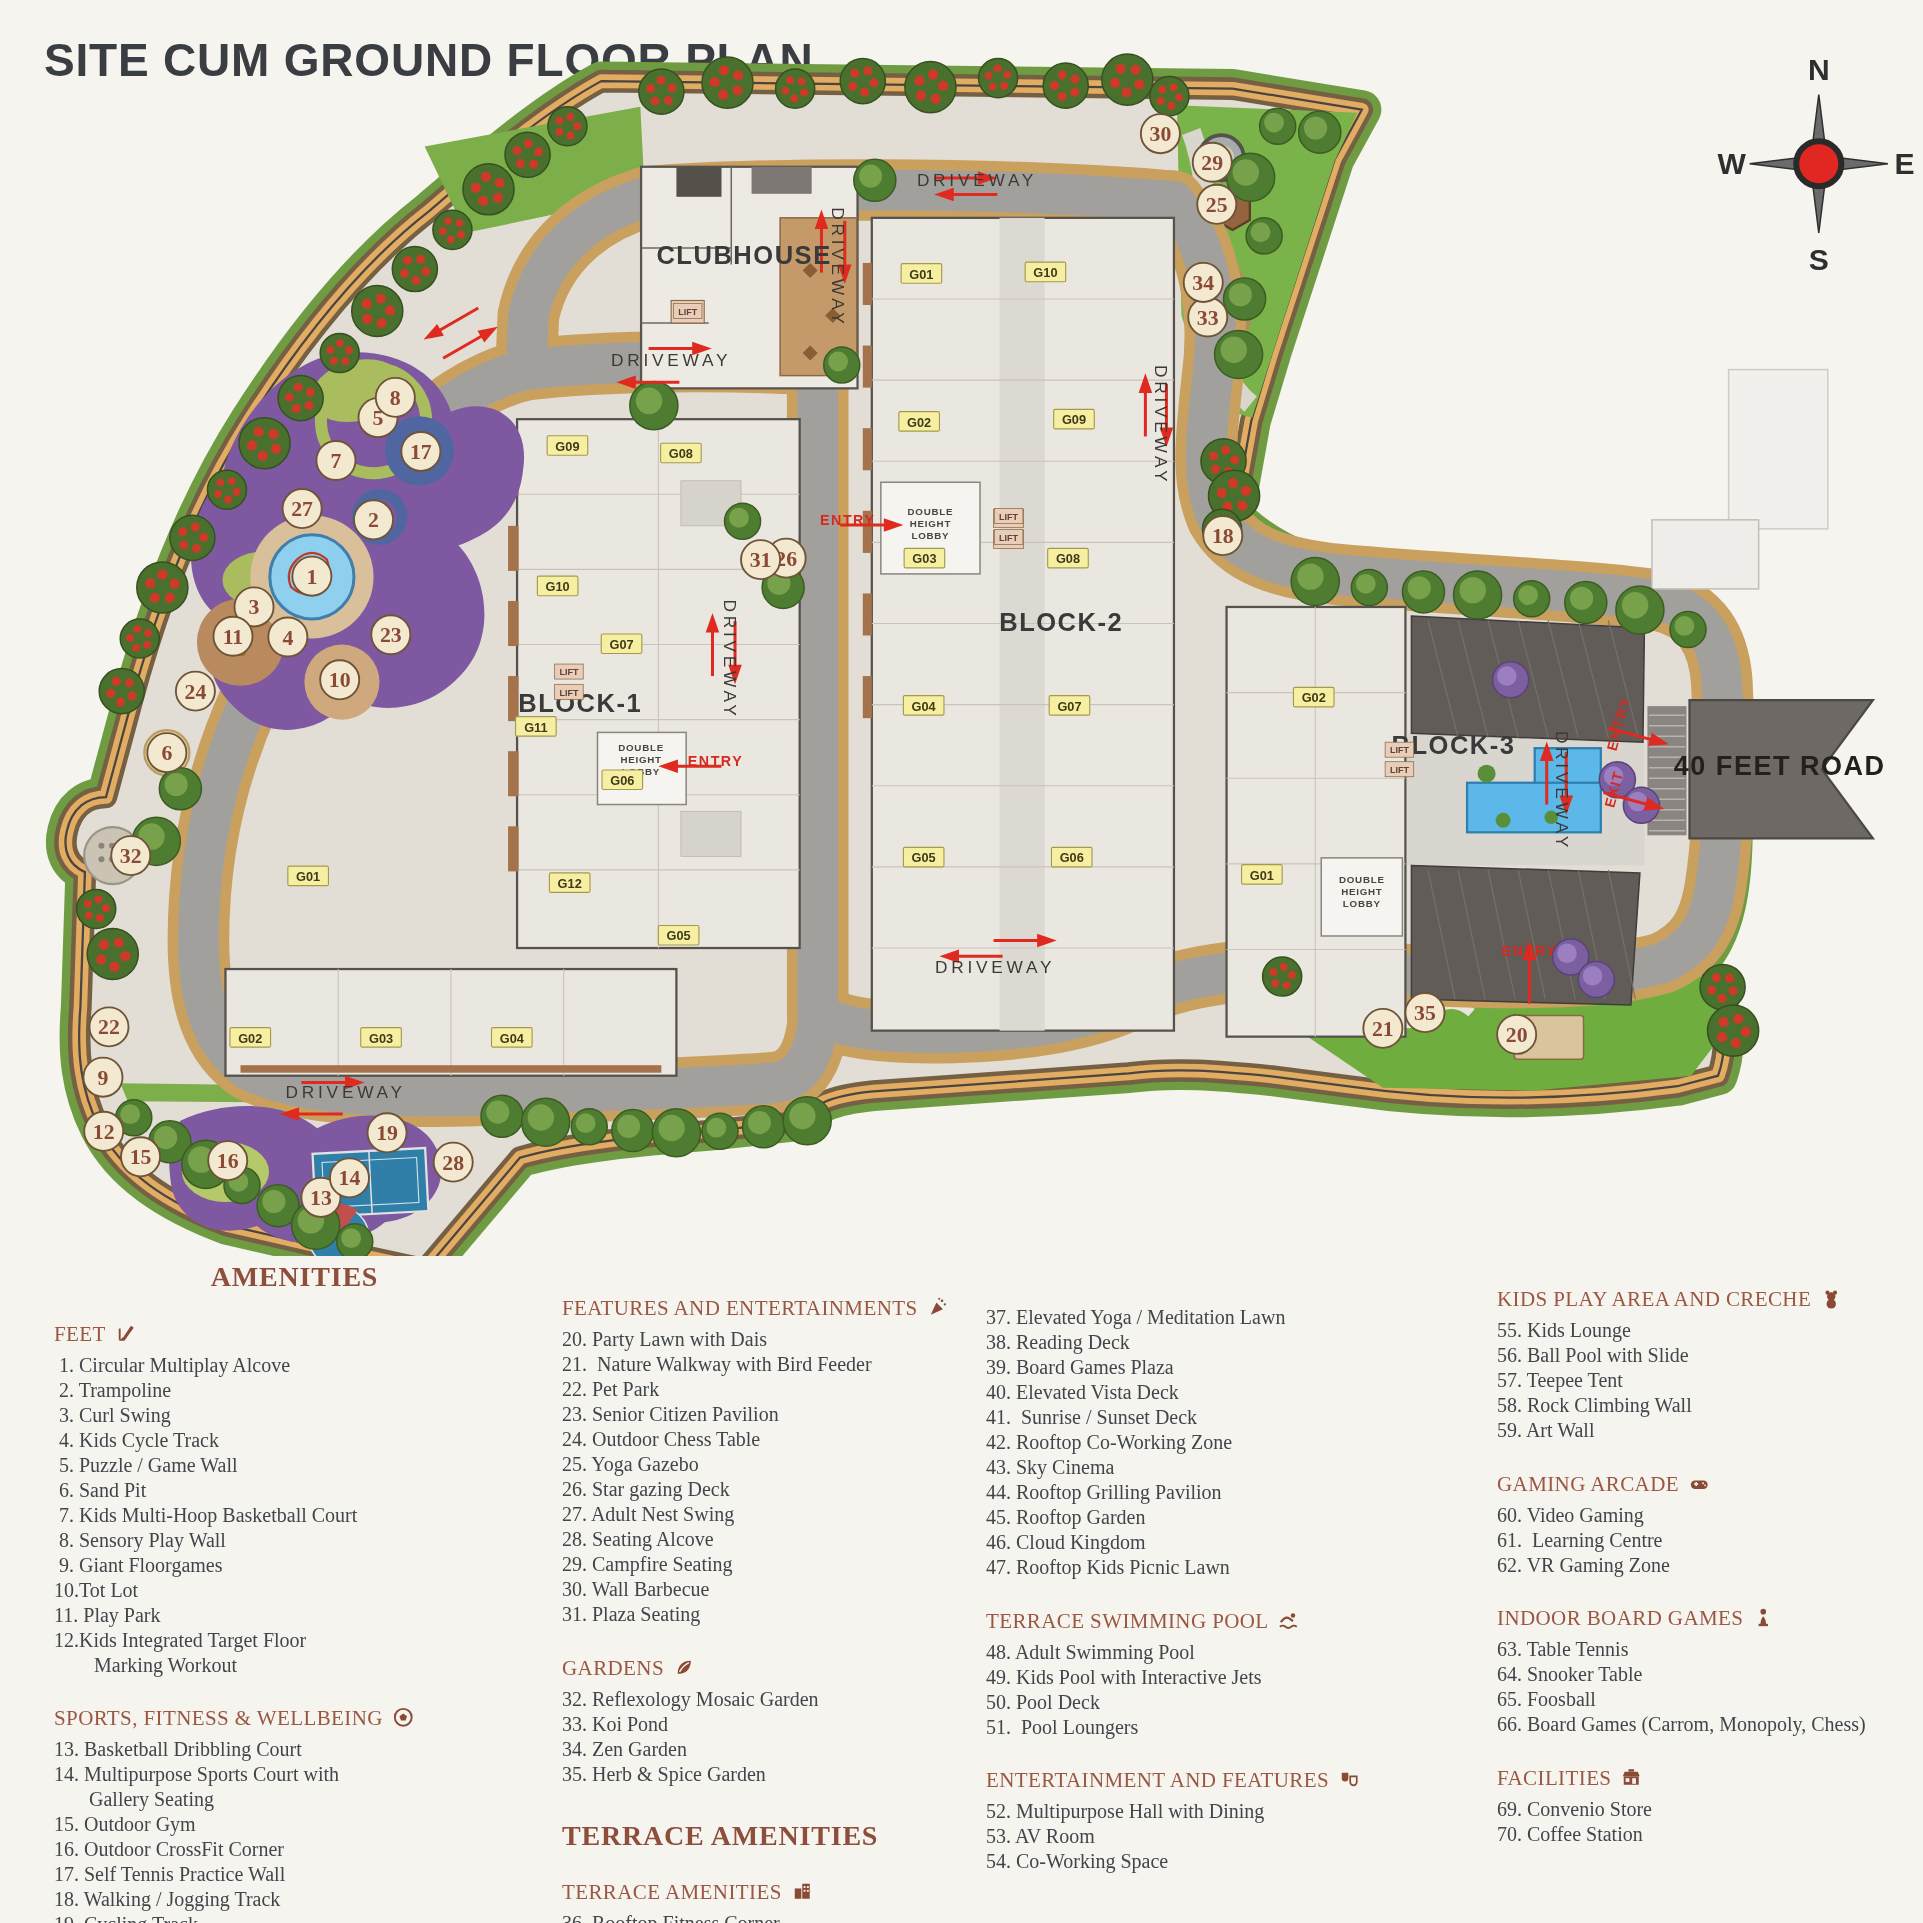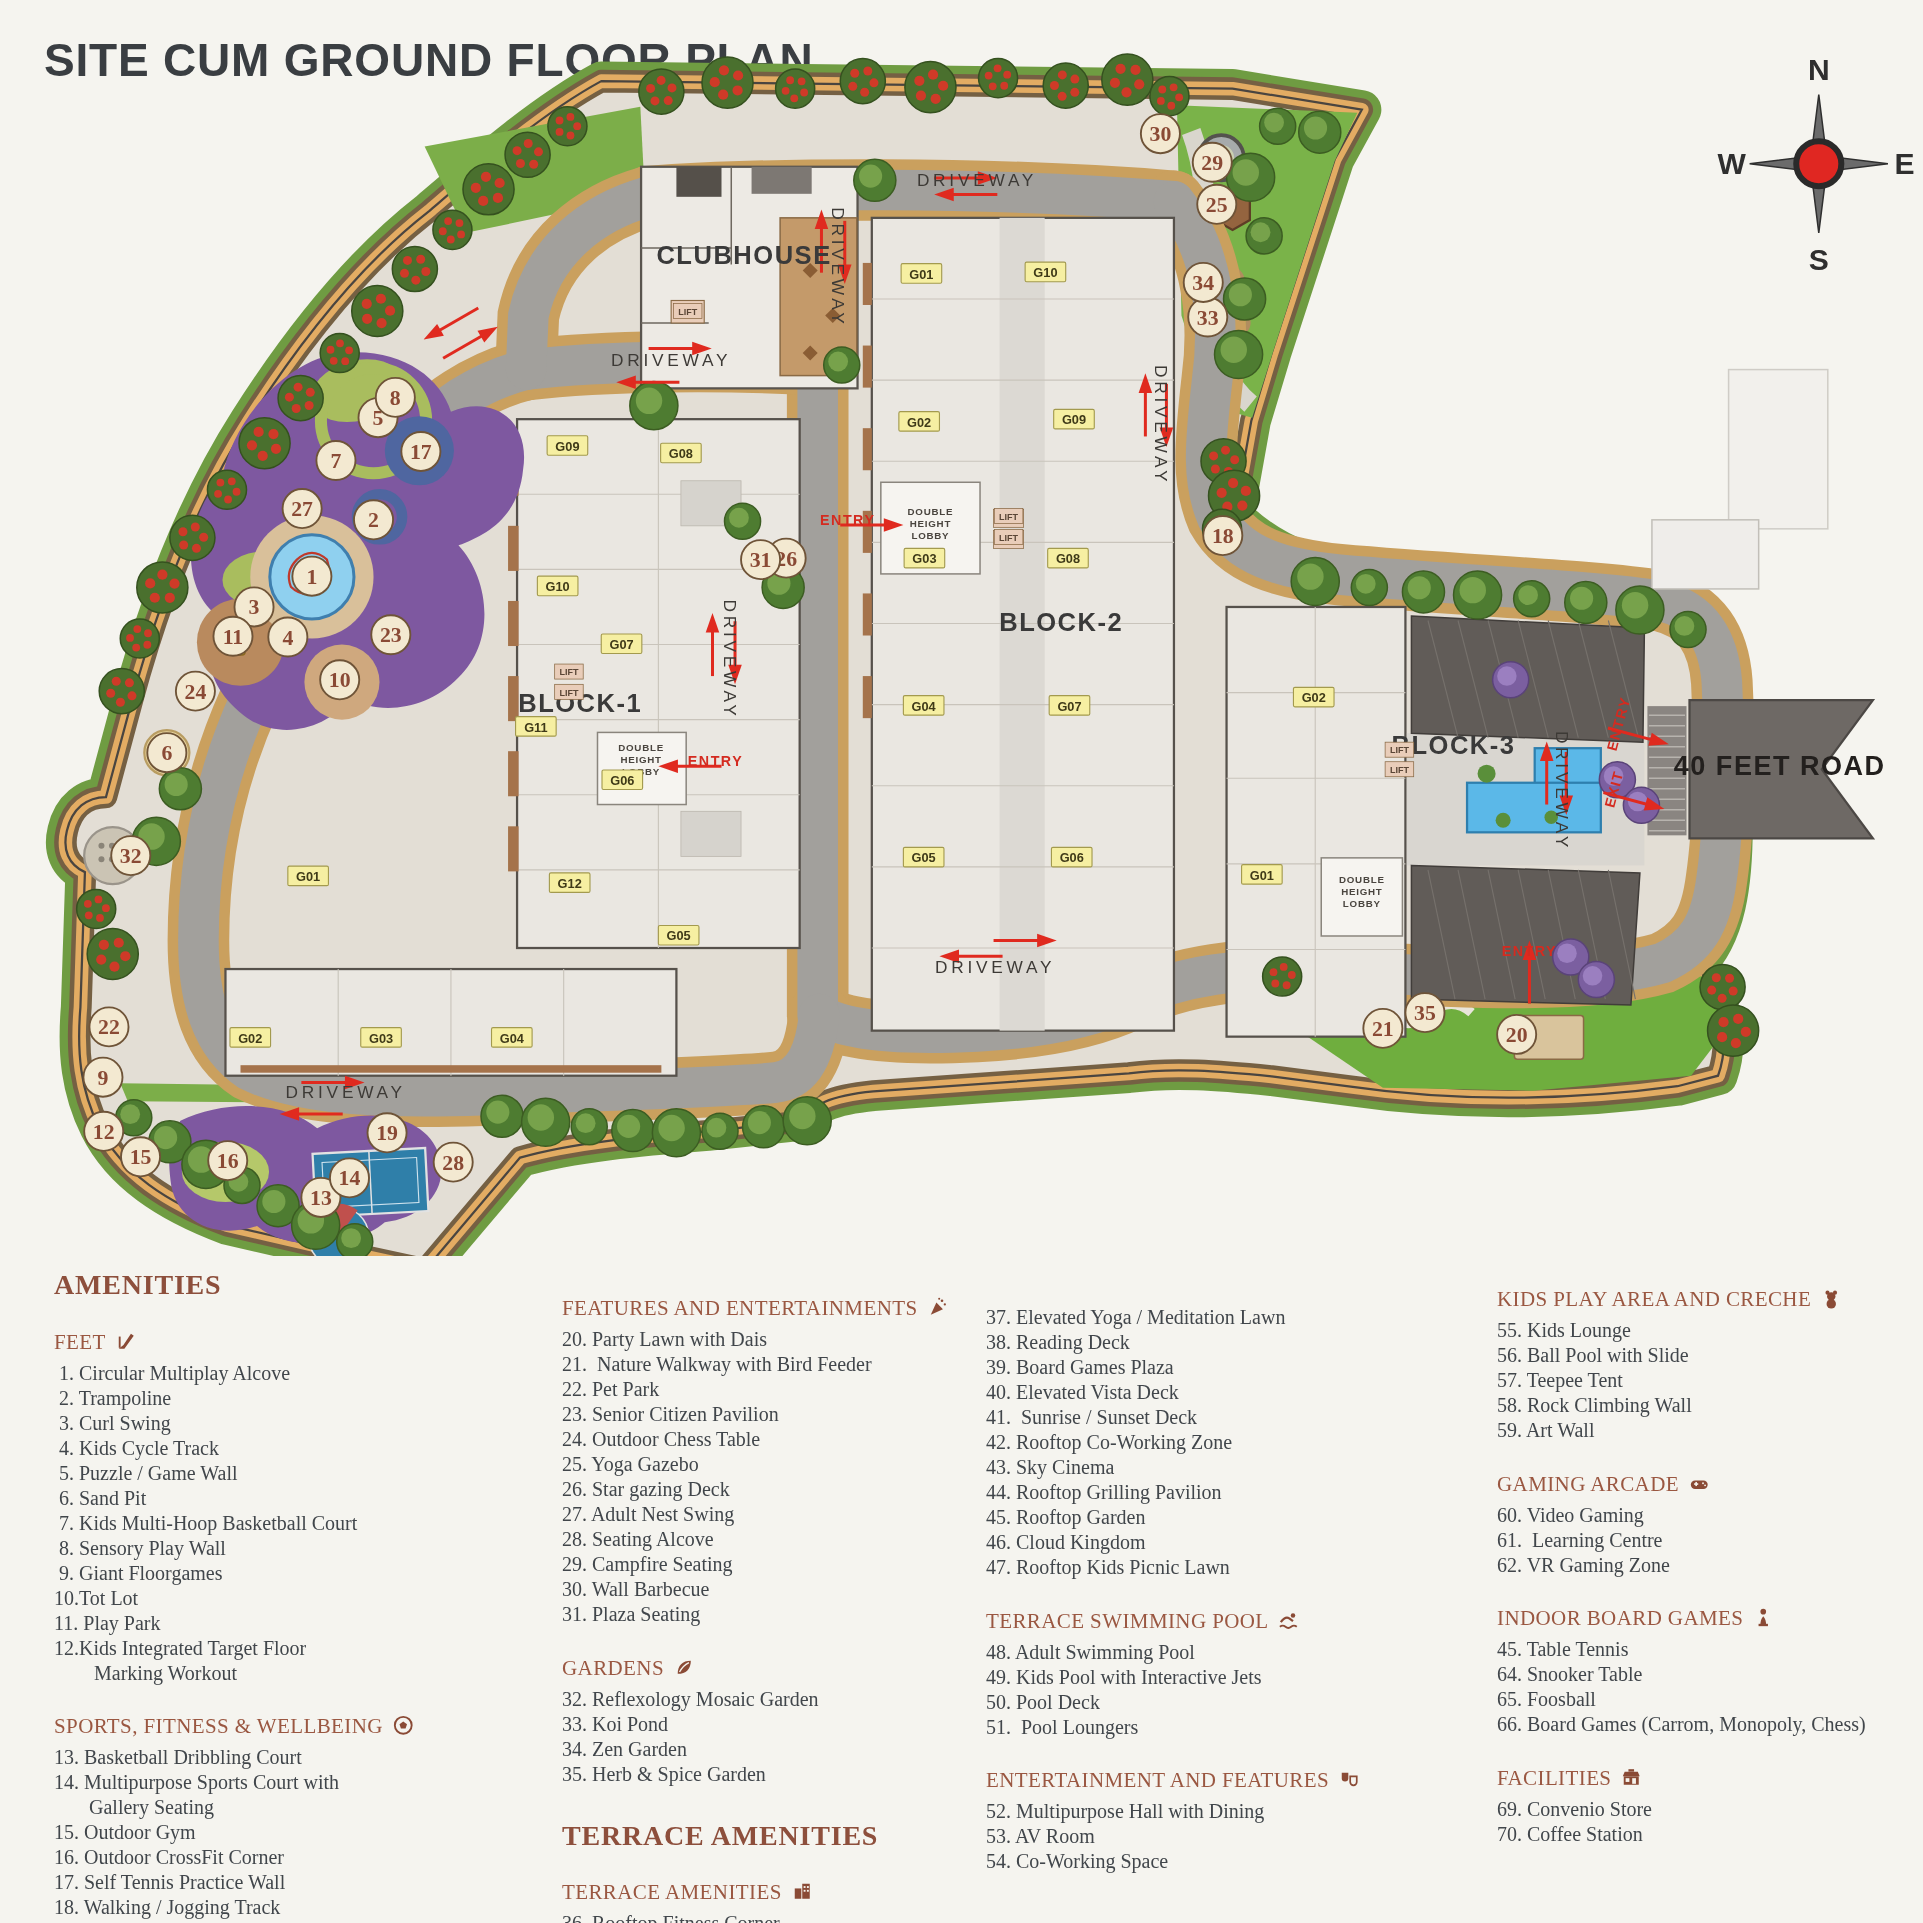--- a/index.html
+++ b/index.html
@@ -4,21 +4,21 @@
 <style>
   html,body{margin:0;padding:0;width:1924px;height:1924px;background:#f5f4ef;
     font-family:"Liberation Sans",sans-serif;position:relative;overflow:hidden;}
   #page-title{position:absolute;left:44px;top:33px;font-size:46px;font-weight:600;
     color:#3a3e42;letter-spacing:0.8px;}
   #map-svg{position:absolute;left:0;top:0;}
   #legend{position:absolute;left:0;top:0;width:1924px;height:1924px;}
   .col{position:absolute;}
   .big-title{font:700 28px "Liberation Serif",serif;color:#8d4f3c;letter-spacing:0.8px;
     margin:33px 0 4.5px 0;}
-  .big-title.first{margin-top:8px;}
+  .big-title.first{margin-top:0;text-align:center;}
   .sec{margin-top:28.6px;}
   .sec.first{margin-top:0;}
   .sec-h{font:400 21px "Liberation Serif",serif;color:#9a5741;display:flex;
     align-items:flex-start;gap:9px;letter-spacing:0.4px;margin-bottom:6px;}
   .sec-h .ico{width:22.5px;height:22.5px;display:inline-block;}
   .item{font:400 20px "Liberation Serif",serif;color:#41464b;line-height:25px;
     white-space:pre;}
   svg text{font-family:"Liberation Sans",sans-serif;}
   .block-label{font:600 34px "Liberation Sans",sans-serif;fill:#3a3a3a;letter-spacing:2px;}
   .road40-label{font:700 36px "Liberation Sans",sans-serif;fill:#23201e;letter-spacing:2px;}
@@ -1003,21 +1003,21 @@
       </div>
       <div class="sec">
         <div class="sec-h">
           <span>INDOOR BOARD GAMES</span>
           <span class="ico"><svg viewBox="0 0 24 24" width="22.5" height="22.5" fill="#8a4a35">
               <circle cx="12" cy="6" r="3"></circle>
               <path d="M9 20c0-5 1.5-7 3-9 1.5 2 3 4 3 9z"></path>
               <rect x="7" y="19" width="10" height="2.5"></rect>
             </svg></span>
         </div>
-        <div class="item">45. Table Tennis</div>
+        <div class="item">63. Table Tennis</div>
         <div class="item">64. Snooker Table</div>
         <div class="item">65. Foosball</div>
         <div class="item">66. Board Games (Carrom, Monopoly, Chess)</div>
       </div>
       <div class="sec">
         <div class="sec-h">
           <span>FACILITIES</span>
           <span class="ico"><svg viewBox="0 0 24 24" width="22.5" height="22.5" fill="#8a4a35">
               <rect x="4" y="11" width="16" height="9"></rect>
               <path d="M3 11l2-5h14l2 5z"></path>

